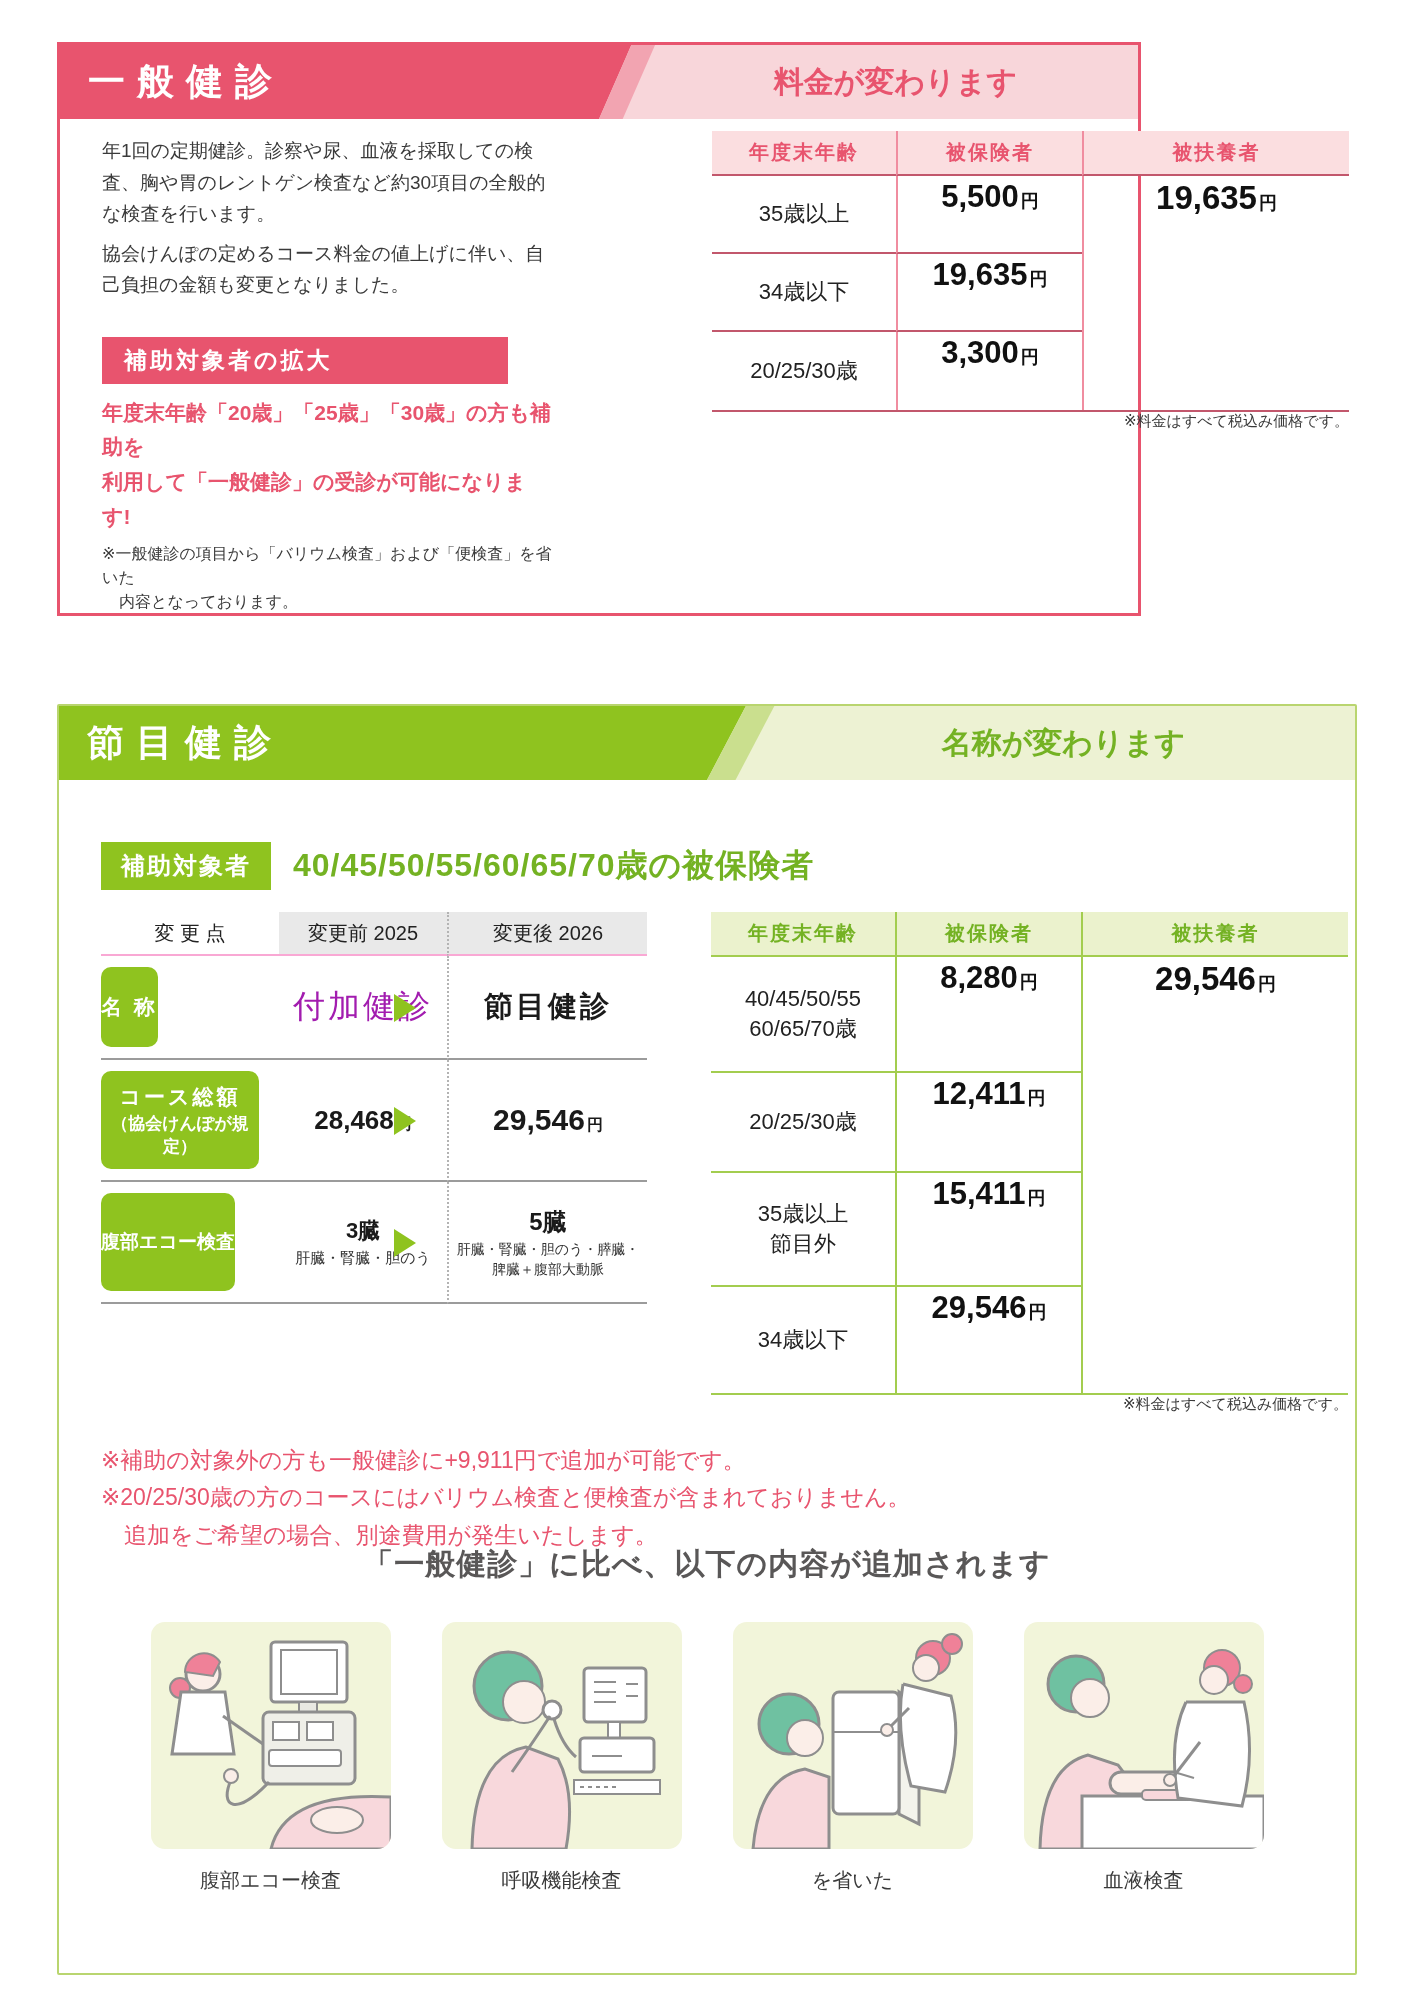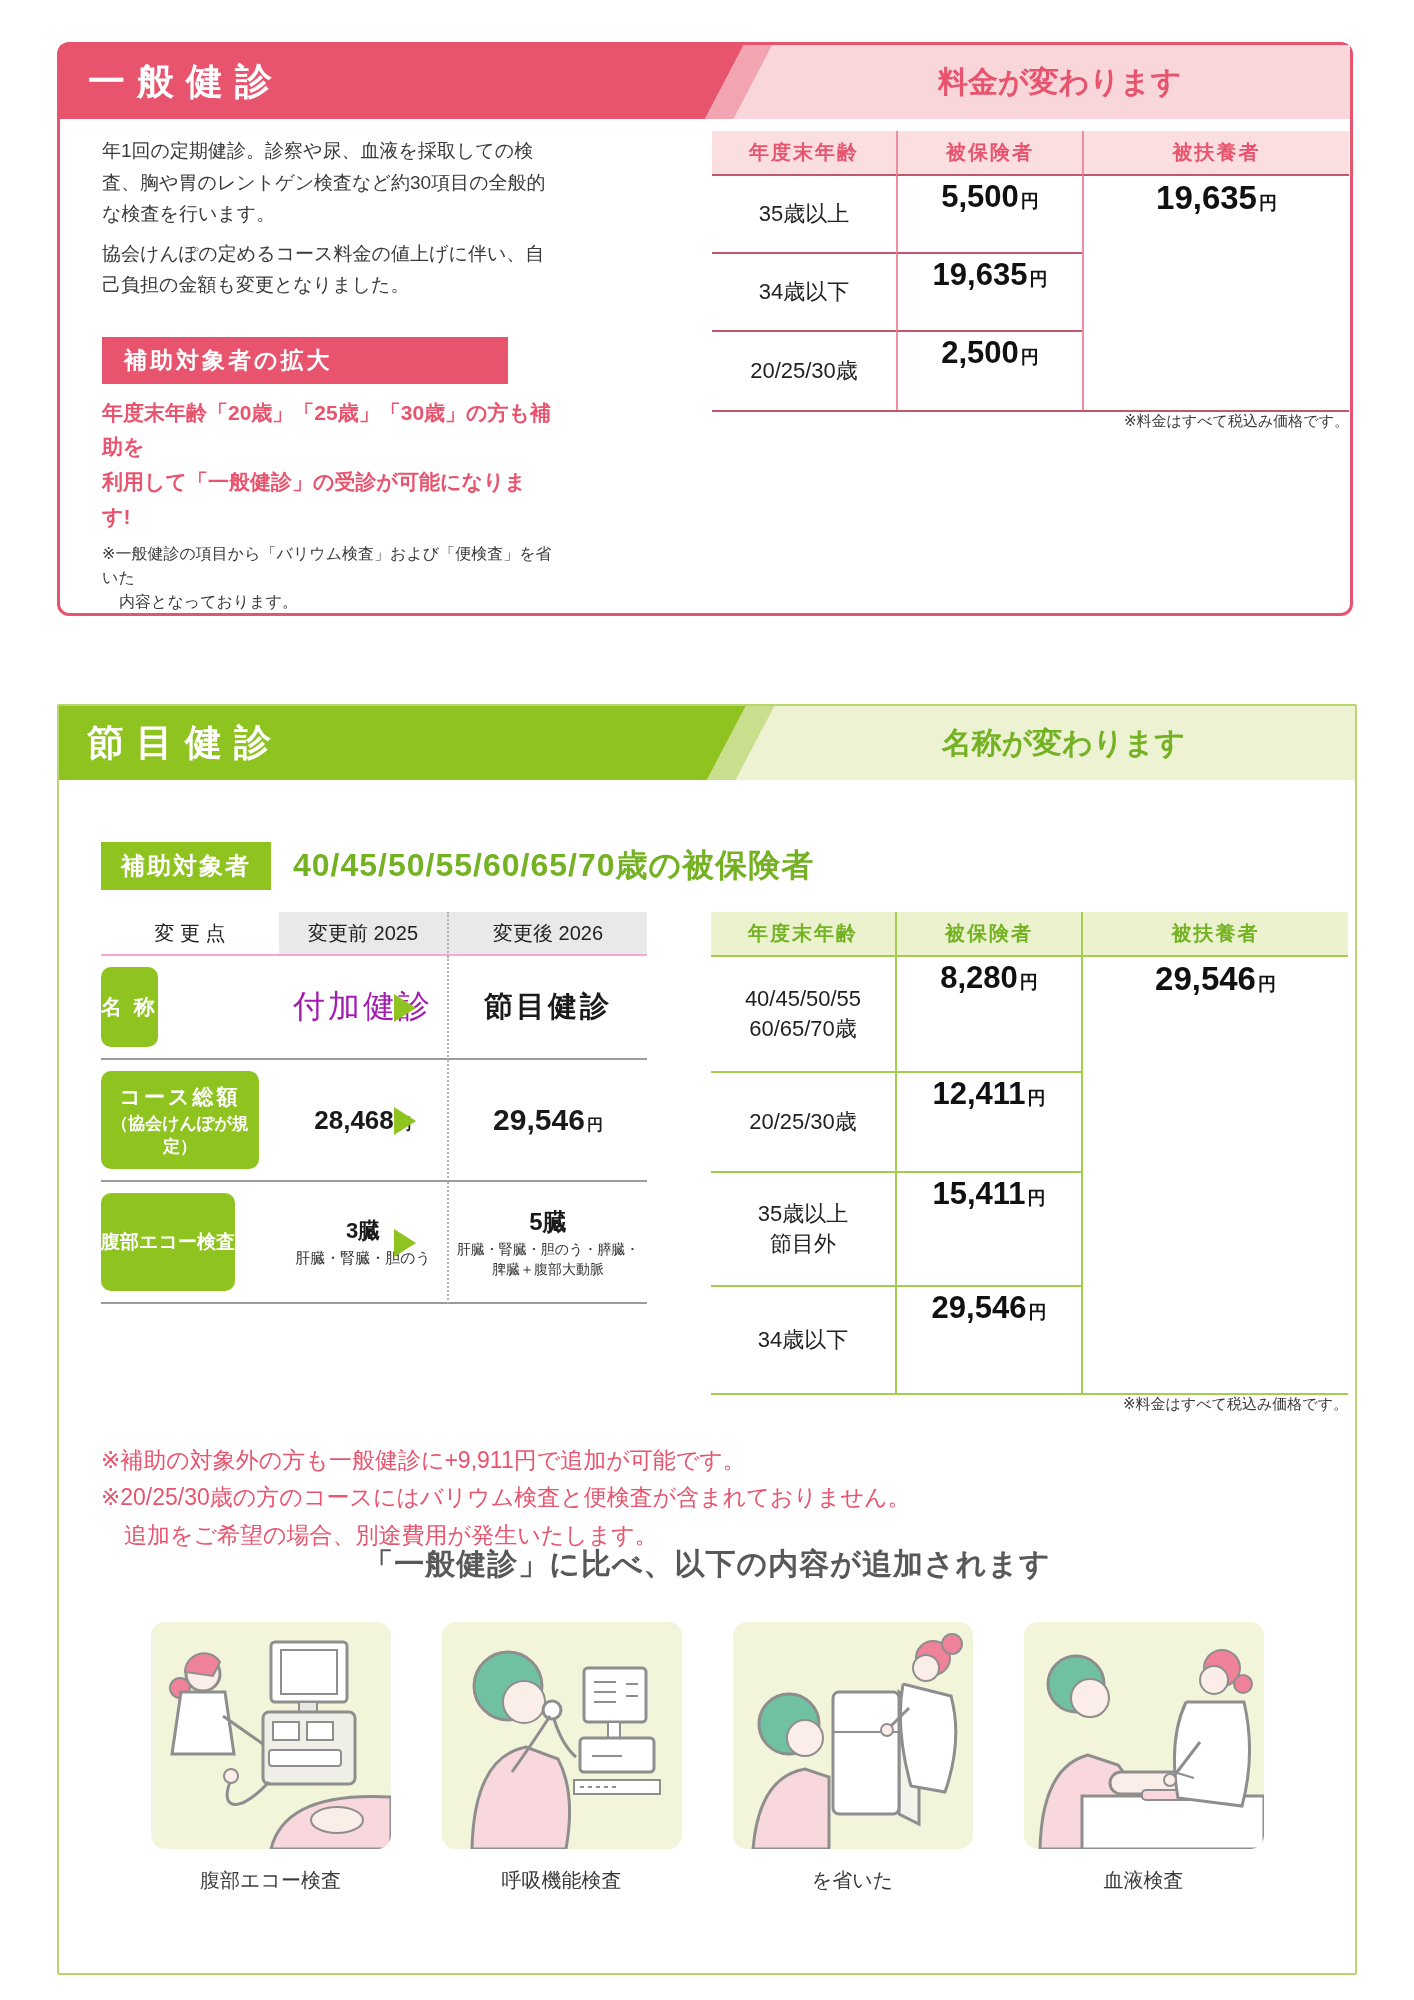--- a/index.html
+++ b/index.html
@@ -7,21 +7,21 @@
     --pink-vline:#f08da0; --pink-hline:#c2576c;
     --green:#8fc31f; --green-band:#edf2d3; --green-stripe:#cadf8e; --green-cell:#ebf2cd;
     --green-line:#a3cd4f; --green-text:#74b223;
     --ink:#3a3a3a; --heading:#595757;
   }
   *{margin:0;padding:0;box-sizing:border-box}
   body{font-family:"Liberation Sans","DejaVu Sans",sans-serif;background:#ffffff}
   .page{position:relative;width:1414px;height:2000px;background:#fff;overflow:hidden}
 
   .card{position:absolute;background:#fff}
-  .card-pink{left:57px;top:42px;width:1296px;height:574px;border:3px solid var(--pink);border-radius:12px}
+  .card-pink{left:57px;top:42px;width:1084px;height:574px;border:3px solid var(--pink);border-radius:0}
   .card-green{left:57px;top:704px;width:1300px;height:1271px;border:2px solid #b9d56f;border-radius:2px}
 
   
   .band{position:relative;height:74px;overflow:hidden}
   .band-pink{background:var(--pink-band)}
   .band-green{background:var(--green-band)}
   .band-dark{position:absolute;inset:0;display:flex;align-items:center}
   .band-pink .band-dark{background:var(--pink);clip-path:polygon(0 0,53% 0,50% 100%,0 100%)}
   .band-green .band-dark{background:var(--green);clip-path:polygon(0 0,53% 0,50% 100%,0 100%)}
   .band-stripe{position:absolute;inset:0}
@@ -153,21 +153,21 @@
           <span>5,500</span>
             <span class="yen">円</span>
         </div>
         <div class="td a2 hl">34歳以下</div>
         <div class="td price p2 vl hl">
           <span>19,635</span>
             <span class="yen">円</span>
         </div>
         <div class="td a3">20/25/30歳</div>
         <div class="td price p3 vl">
-          <span>2,500</span>
+          <span>3,300</span>
             <span class="yen">円</span>
         </div>
         <div class="td price bigprice dep3 vl">
           <span>19,635</span>
             <span class="yen">円</span>
         </div>
       </div>
       <div class="taxnote">※料金はすべて税込み価格です。</div>
     </div>
   </section>

